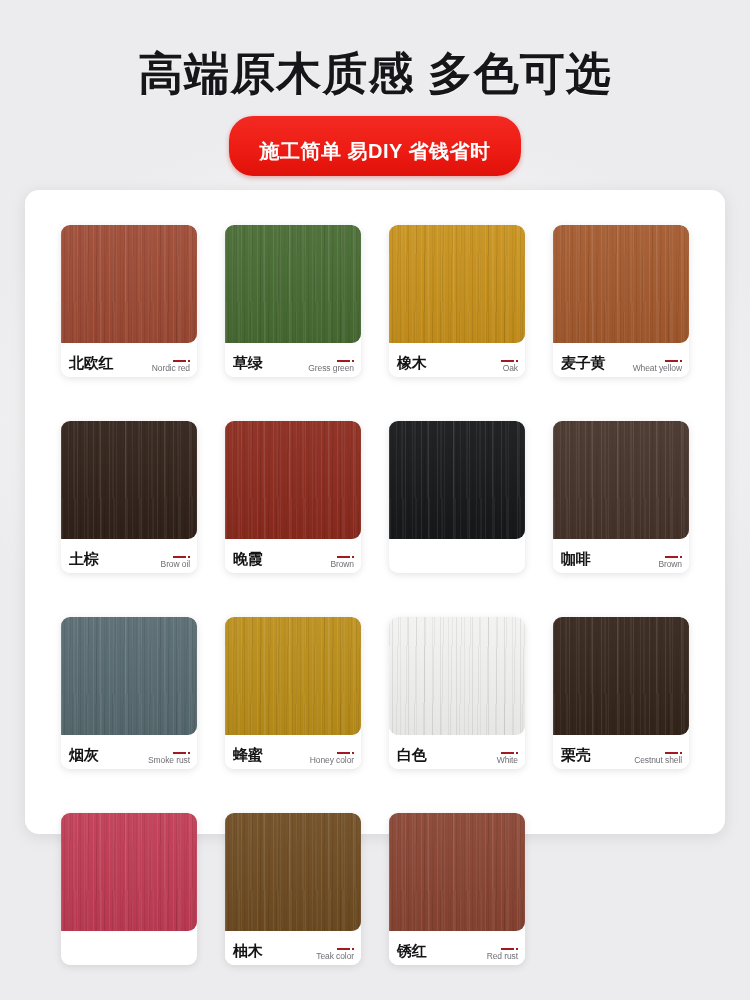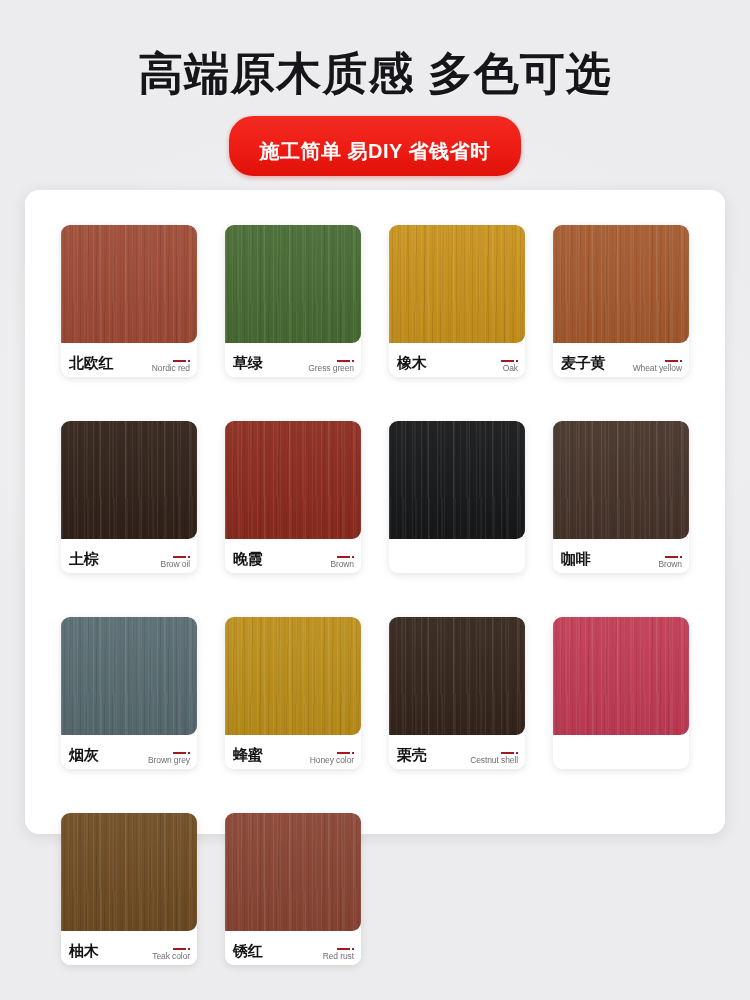--- a/index.html
+++ b/index.html
@@ -272,34 +272,47 @@
       </div>
       <div class="card">
         <div class="swatch" style="background: rgb(87, 107, 112);"></div>
         <div class="label">
           <span class="cn">烟灰</span>
           <span class="en-wrap">
             <span class="mark">
               <i class="dash" style="background: rgb(160, 26, 32);"></i>
               <i class="dot" style="background: rgb(160, 26, 32);"></i>
             </span>
-            <span class="en">Brown grey</span>
+            <span class="en">Smoke rust</span>
           </span>
         </div>
       </div>
       <div class="card">
         <div class="swatch" style="background: rgb(187, 142, 25);"></div>
         <div class="label">
           <span class="cn">蜂蜜</span>
           <span class="en-wrap">
             <span class="mark">
               <i class="dash" style="background: rgb(160, 26, 32);"></i>
               <i class="dot" style="background: rgb(160, 26, 32);"></i>
             </span>
             <span class="en">Honey color</span>
+          </span>
+        </div>
+      </div>
+      <div class="card">
+        <div class="swatch pale" style="background: rgb(242, 242, 241);"></div>
+        <div class="label">
+          <span class="cn">白色</span>
+          <span class="en-wrap">
+            <span class="mark">
+              <i class="dash" style="background: rgb(160, 26, 32);"></i>
+              <i class="dot" style="background: rgb(160, 26, 32);"></i>
+            </span>
+            <span class="en">White</span>
           </span>
         </div>
       </div>
       <div class="card">
         <div class="swatch" style="background: rgb(53, 37, 27);"></div>
         <div class="label">
           <span class="cn">栗壳</span>
           <span class="en-wrap">
             <span class="mark">
               <i class="dash" style="background: rgb(160, 26, 32);"></i>

